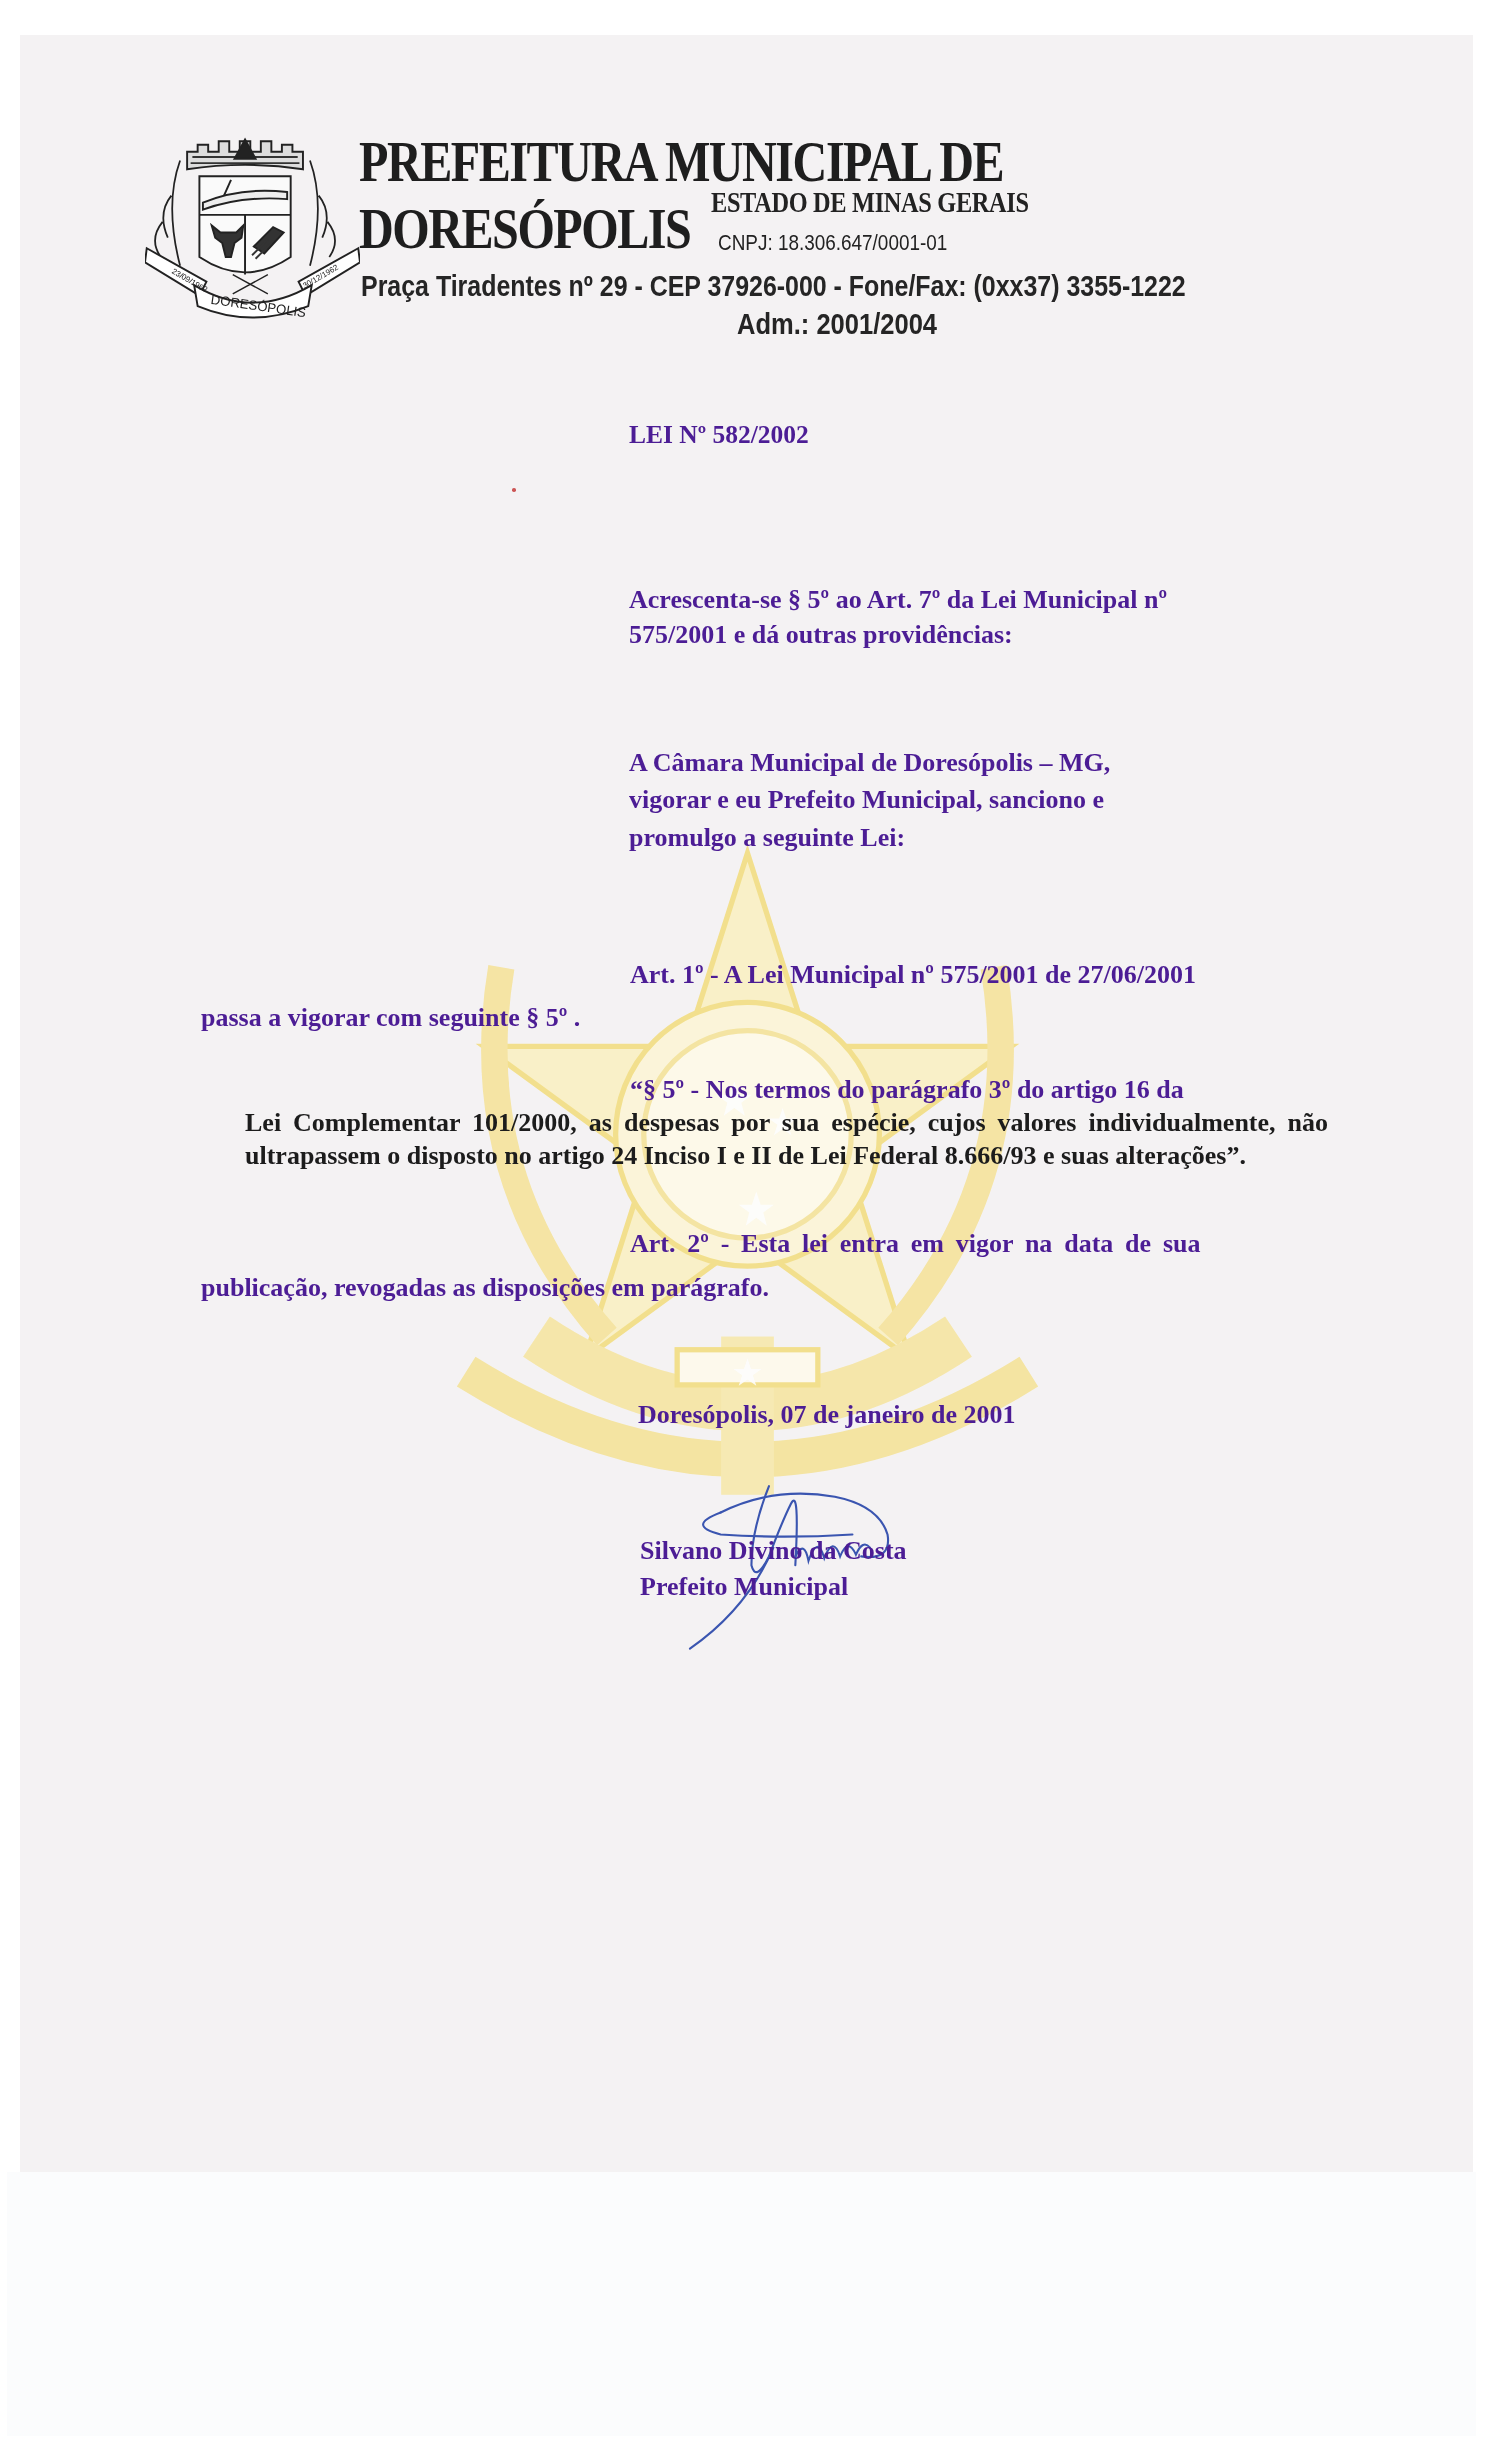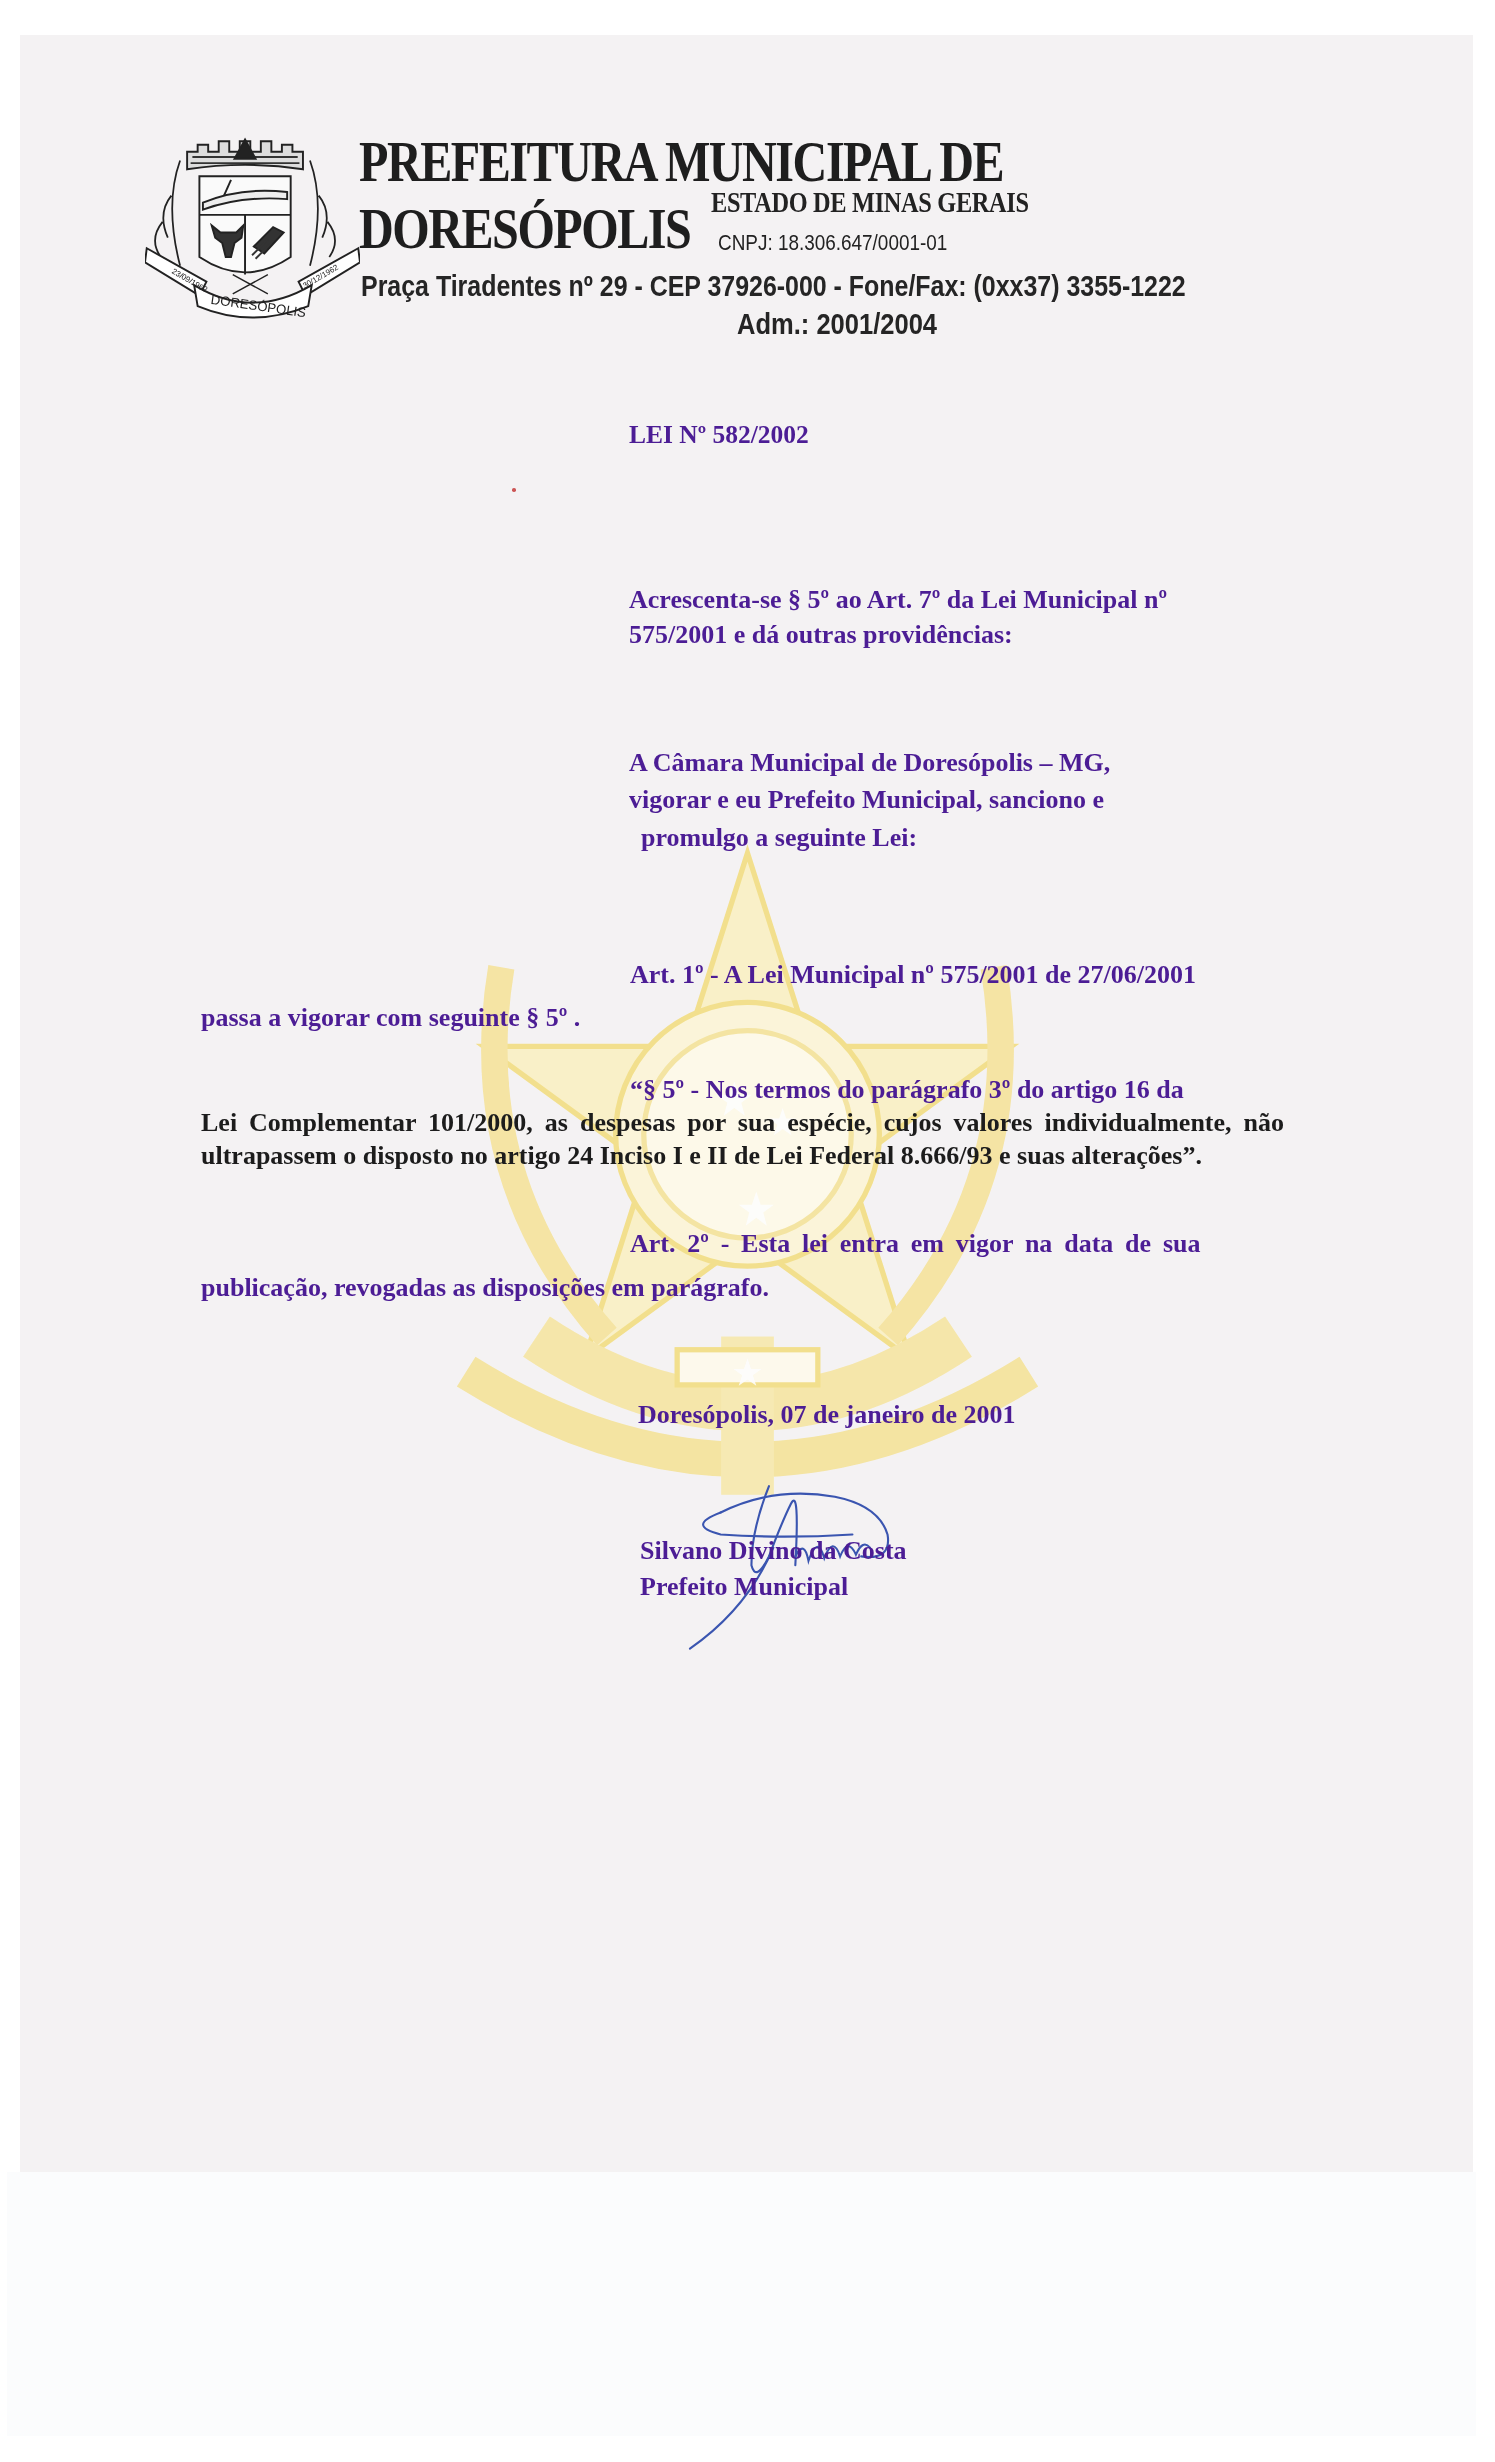--- a/index.html
+++ b/index.html
@@ -112,27 +112,27 @@
 
 <span class="speck" style="left:512px; top:488px;"></span>
 
 <div class="t" style="left:629px; top:420px; font-size:25.5px;">LEI Nº 582/2002</div>
 
 <div class="t" style="left:629px; top:585px;">Acrescenta-se § 5º ao Art. 7º da Lei Municipal nº</div>
 <div class="t" style="left:629px; top:620px;">575/2001 e dá outras providências:</div>
 
 <div class="t" style="left:629px; top:748px;">A Câmara Municipal de Doresópolis – MG,</div>
 <div class="t" style="left:629px; top:785px;">vigorar e eu  Prefeito Municipal, sanciono e</div>
-<div class="t" style="left:629px; top:823px;margin-left:12px;">promulgo a seguinte Lei:</div>
+<div class="t" style="left:629px; top:823px;">promulgo a seguinte Lei:</div>
 
 <div class="t" style="left:630px; top:960px;">Art. 1º - A Lei Municipal nº 575/2001 de 27/06/2001</div>
 <div class="t" style="left:201px; top:1003px;">passa a vigorar com seguinte § 5º .</div>
 
 <div class="t" style="left:630px; top:1075px;">“§ 5º - Nos termos do parágrafo 3º do artigo 16 da</div>
-<div class="body-para just" style="top:1106px;">Lei Complementar 101/2000, as despesas por sua espécie, cujos valores individualmente, não ultrapassem o disposto no artigo 24 Inciso I e II de Lei Federal 8.666/93 e suas alterações”.</div>
+<div class="body-para just" style="top:1106px;margin-left:44px;">Lei Complementar 101/2000, as despesas por sua espécie, cujos valores individualmente, não ultrapassem o disposto no artigo 24 Inciso I e II de Lei Federal 8.666/93 e suas alterações”.</div>
 
 <div class="t" style="left:630px; top:1229px; word-spacing:5.3px;">Art. 2º - Esta lei entra em vigor na data de sua</div>
 <div class="t" style="left:201px; top:1273px;">publicação, revogadas as disposições em parágrafo.</div>
 
 <div class="t" style="left:638px; top:1400px;">Doresópolis, 07 de janeiro de 2001</div>
 
 <svg class="signature" viewBox="0 0 320 230">
   <g fill="none" stroke="#3a55b0" stroke-width="2.4" stroke-linecap="round">
     <path d="M60 70 Q120 40 190 52 Q240 62 250 95 Q255 125 220 120"></path>
     <path d="M60 70 Q20 85 60 95 Q130 100 210 95"></path>

